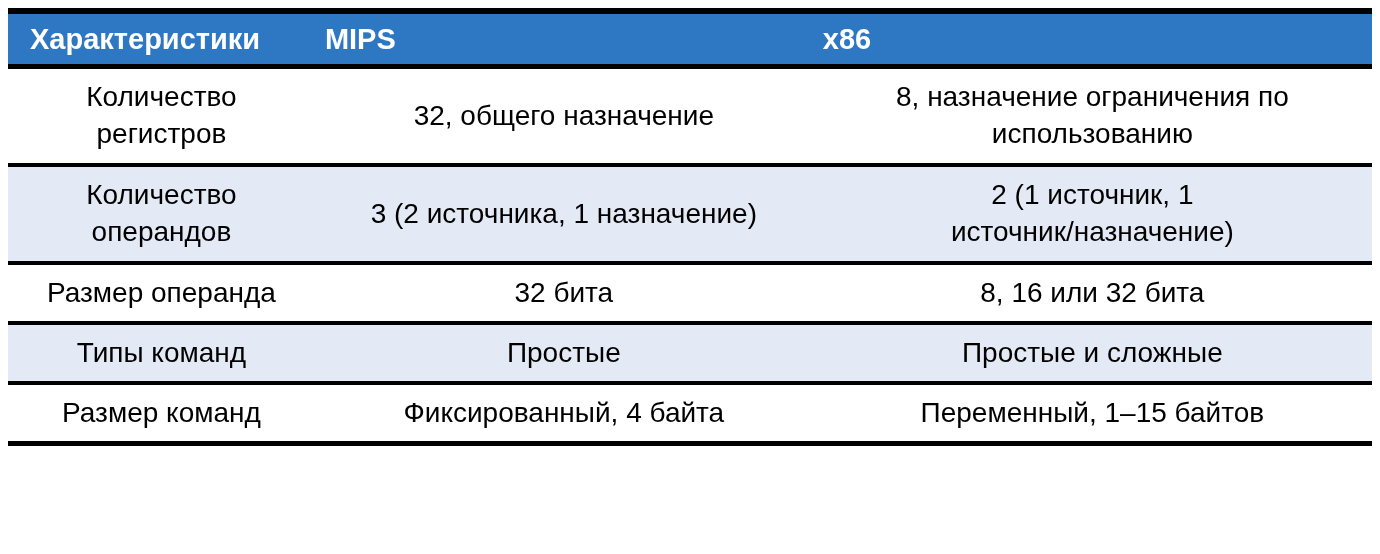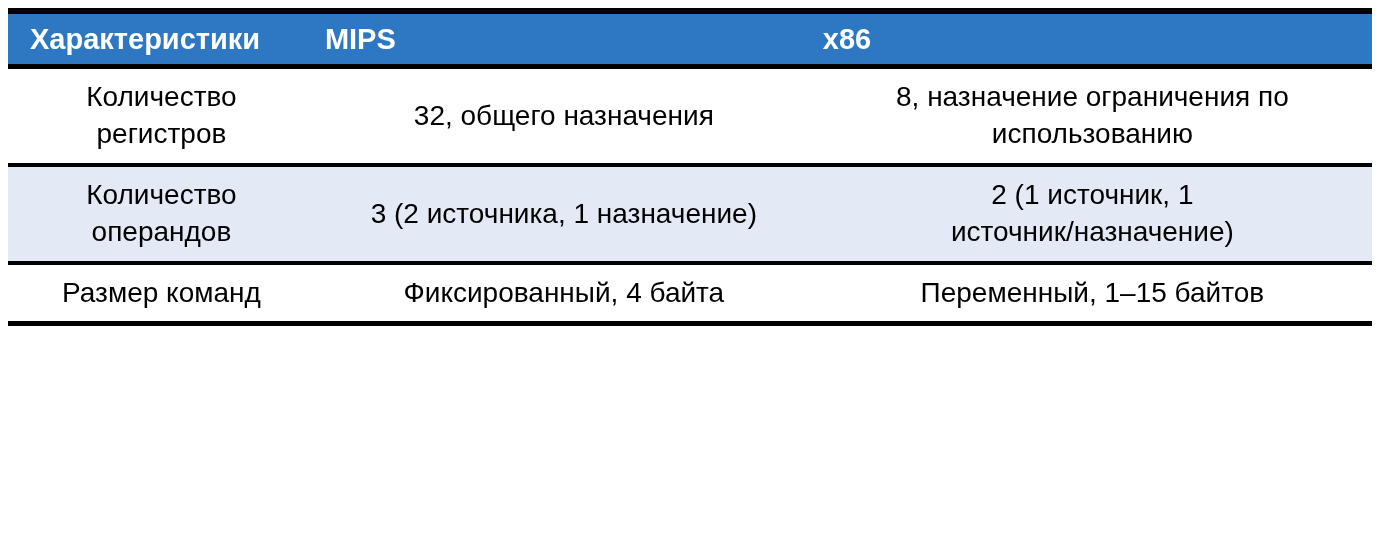--- a/index.html
+++ b/index.html
@@ -79,31 +79,41 @@
       <tr>
         <th class="first">Характеристики</th>
         <th>MIPS</th>
         <th>x86</th>
       </tr>
     </thead>
     <tbody id="table-body">
         <tr class="tall">
           <td>Количество
 регистров</td>
-          <td>32, общего назначения</td>
+          <td>32, общего назначение</td>
           <td>8, назначение ограничения по
 использованию</td>
         </tr>
         <tr class="tall">
           <td>Количество
 операндов</td>
           <td>3 (2 источника, 1 назначение)</td>
           <td>2 (1 источник, 1
 источник/назначение)</td>
         </tr>
         <tr class="short">
+          <td>Размер операнда</td>
+          <td>32 бита</td>
+          <td>8, 16 или 32 бита</td>
+        </tr>
+        <tr class="short">
+          <td>Типы команд</td>
+          <td>Простые</td>
+          <td>Простые и сложные</td>
+        </tr>
+        <tr class="short">
           <td>Размер команд</td>
           <td>Фиксированный, 4 байта</td>
           <td>Переменный, 1–15 байтов</td>
         </tr>
       </tbody>
   </table>
 </div>
 
 </body></html>

